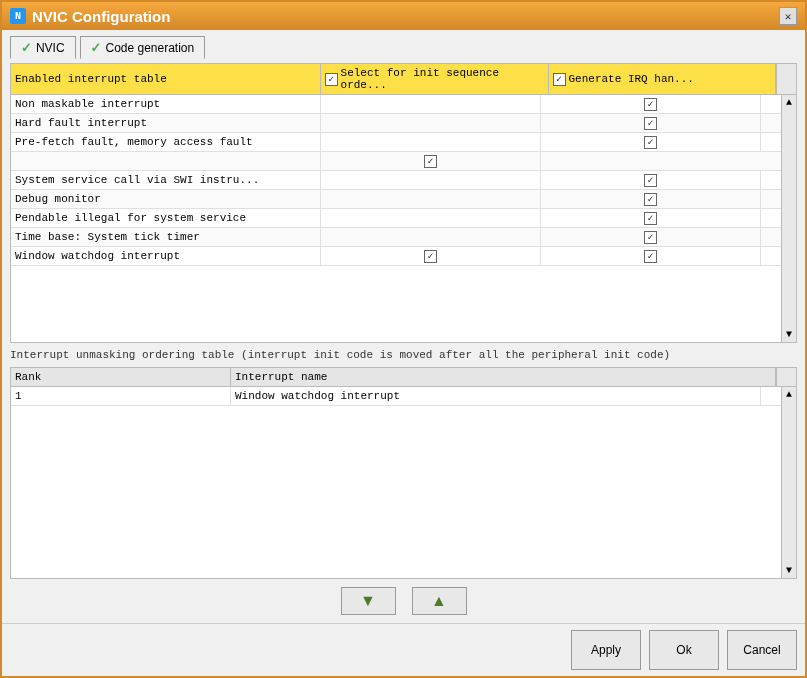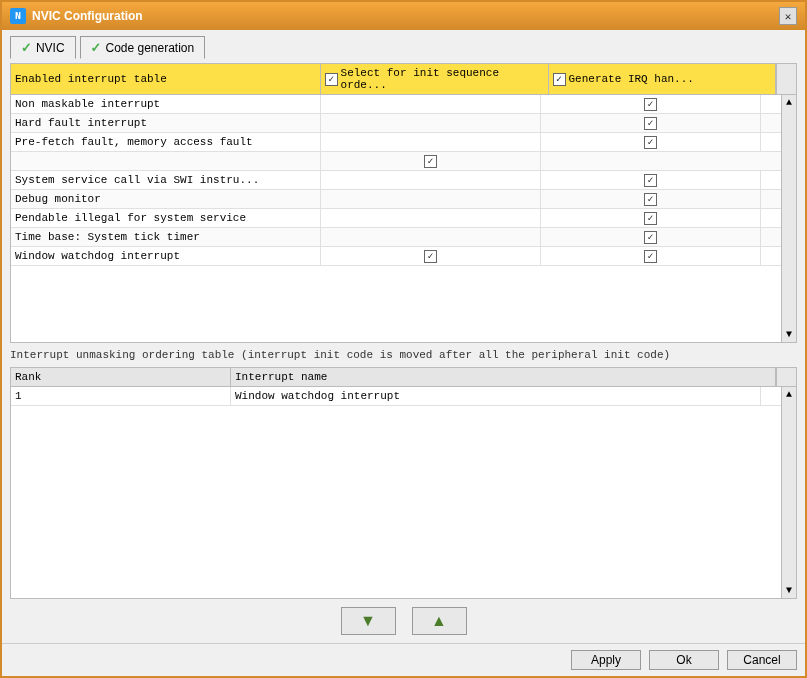--- a/index.html
+++ b/index.html
@@ -43,21 +43,21 @@
       border-radius: 2px;
       display: flex;
       align-items: center;
       justify-content: center;
       font-size: 10px;
       color: white;
       font-weight: bold;
     }
     .titlebar-title {
       color: white;
-      font-size: 12px;
+      font-size: 15px;
       font-weight: bold;
       font-family: Arial, sans-serif;
     }
     .close-btn {
       width: 18px;
       height: 18px;
       background: #e0e0e0;
       border: 1px solid #999;
       cursor: pointer;
       display: flex;
@@ -237,21 +237,21 @@
       display: flex;
       justify-content: flex-end;
       gap: 8px;
       padding: 6px 8px;
       border-top: 1px solid #ccc;
       flex-shrink: 0;
       background: #f0f0f0;
     }
     .action-btn {
       min-width: 70px;
-      height: 20px;
+      height: 40px;
       background: #e8e8e8;
       border: 1px solid #999;
       cursor: pointer;
       font-size: 12px;
       font-family: Arial, sans-serif;
       padding: 0 12px;
     }
   </style>
 </head>
 <body>

